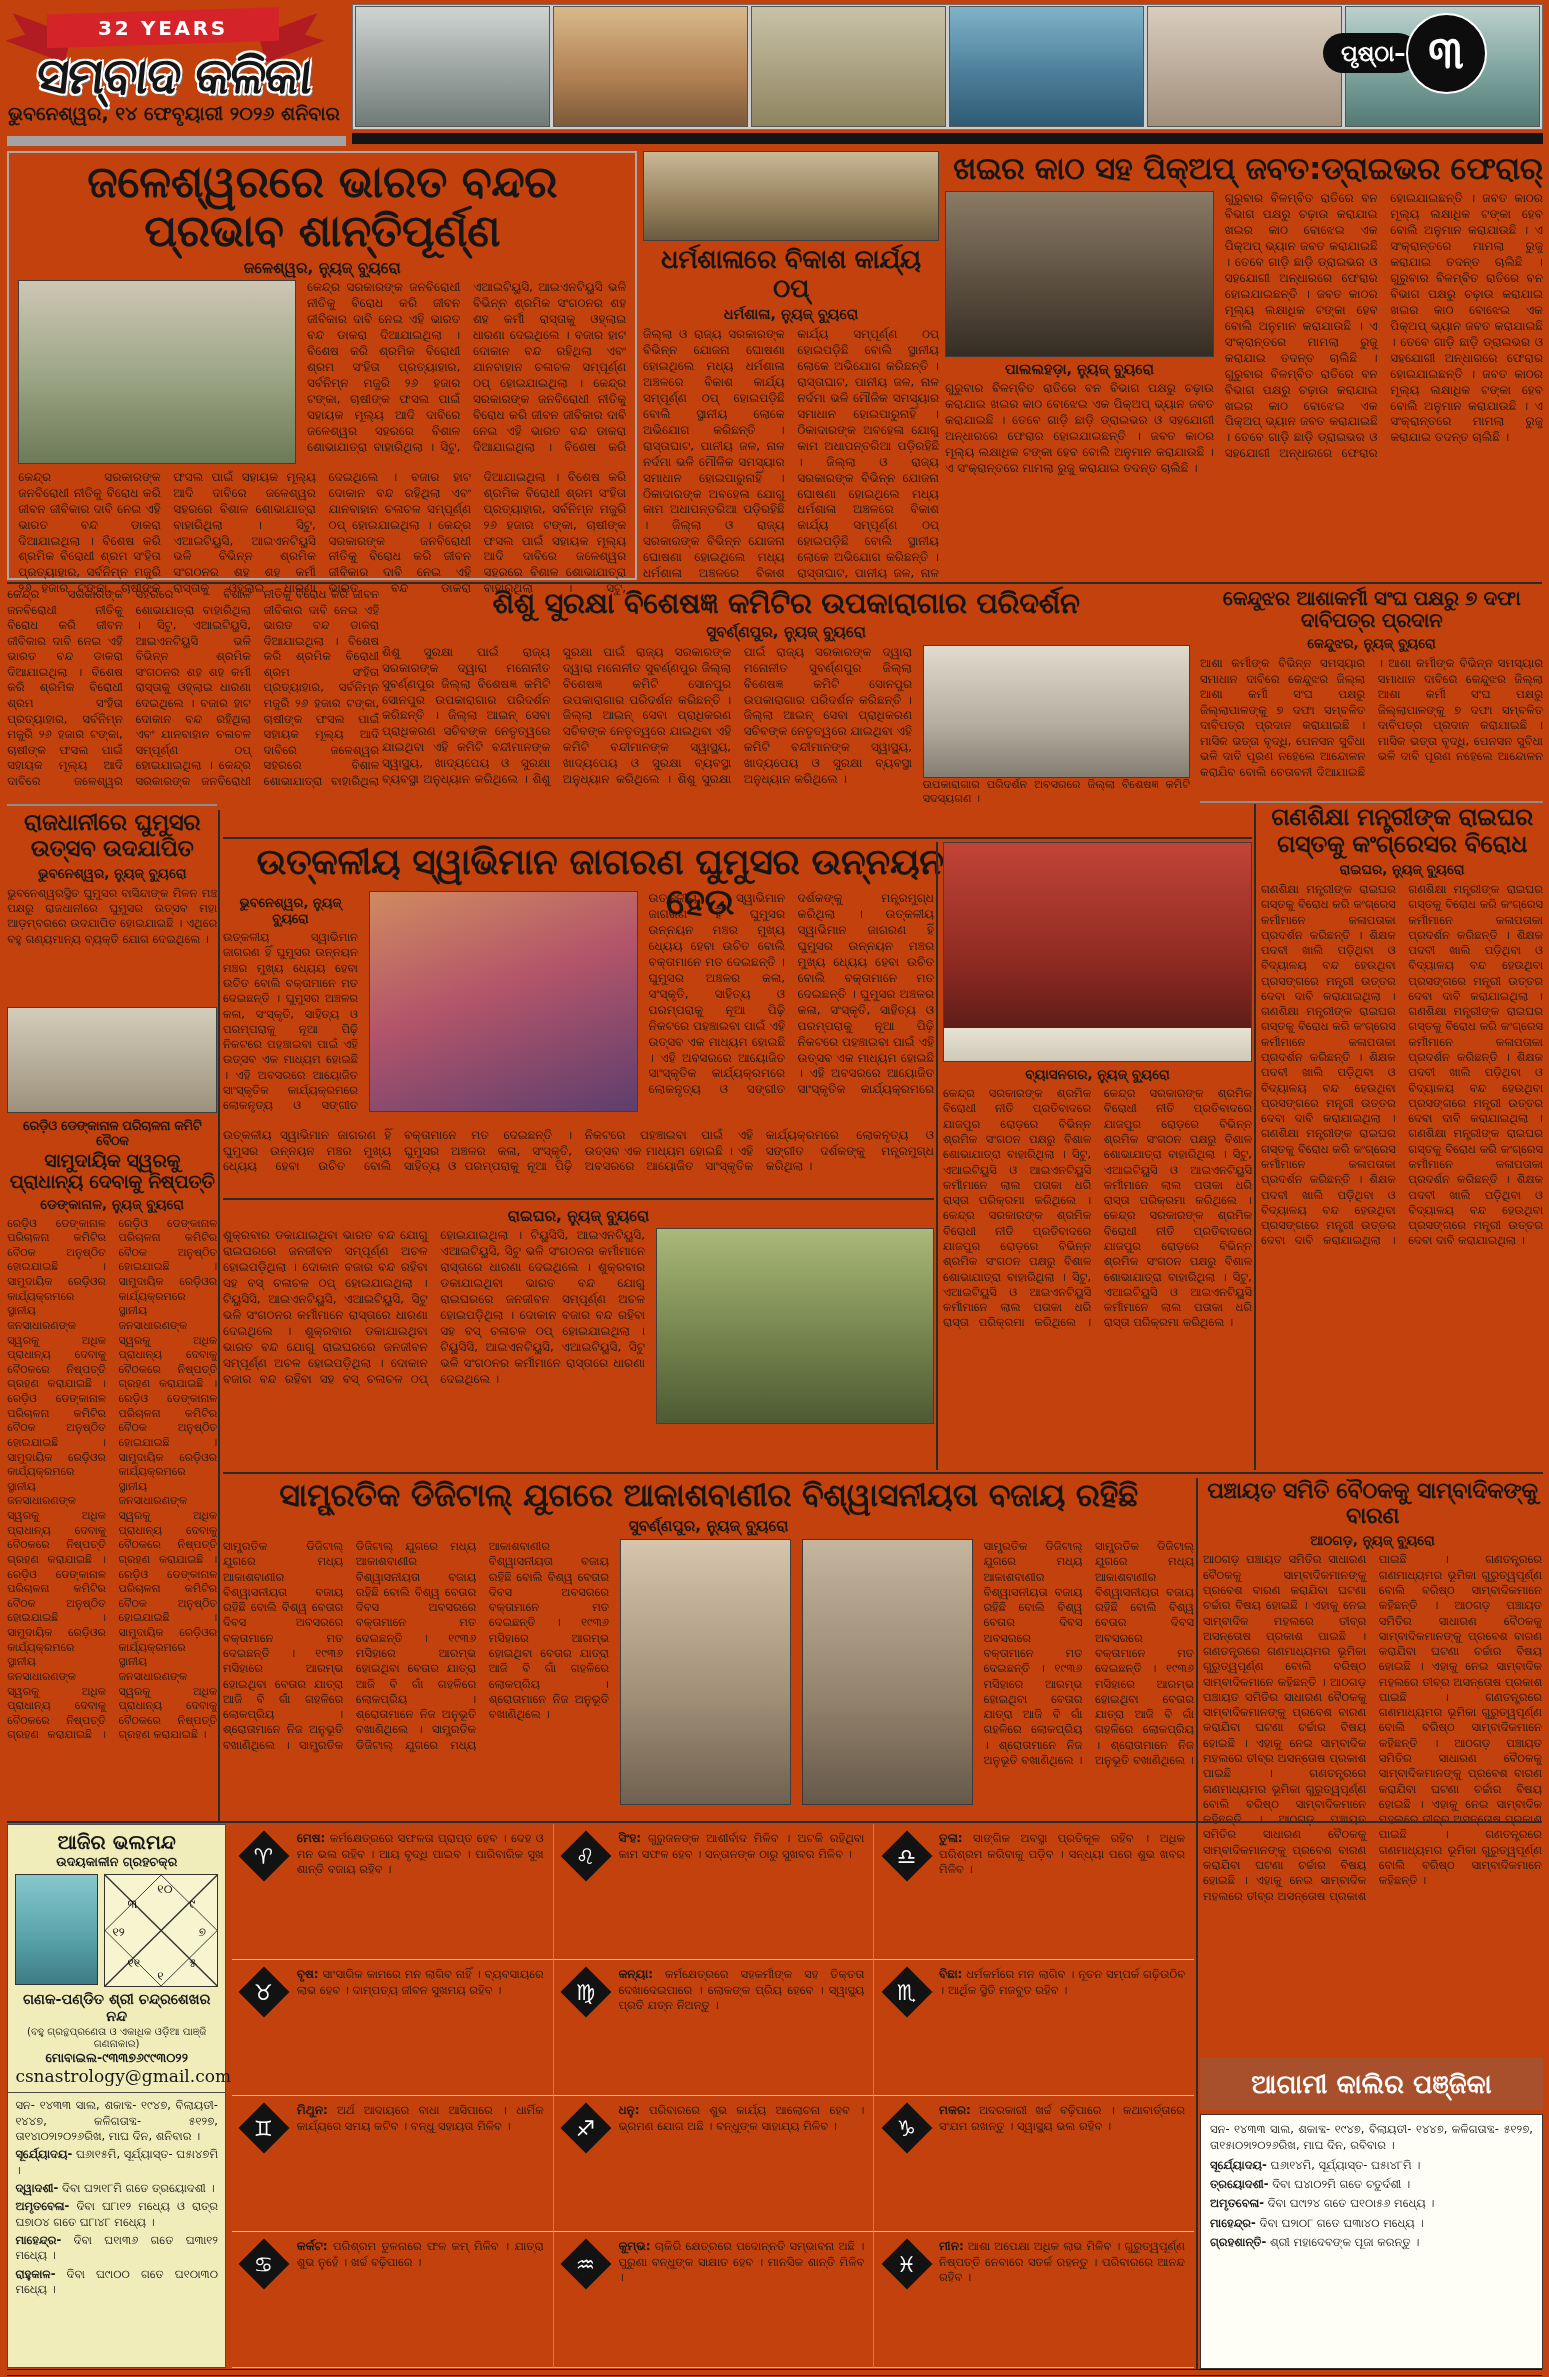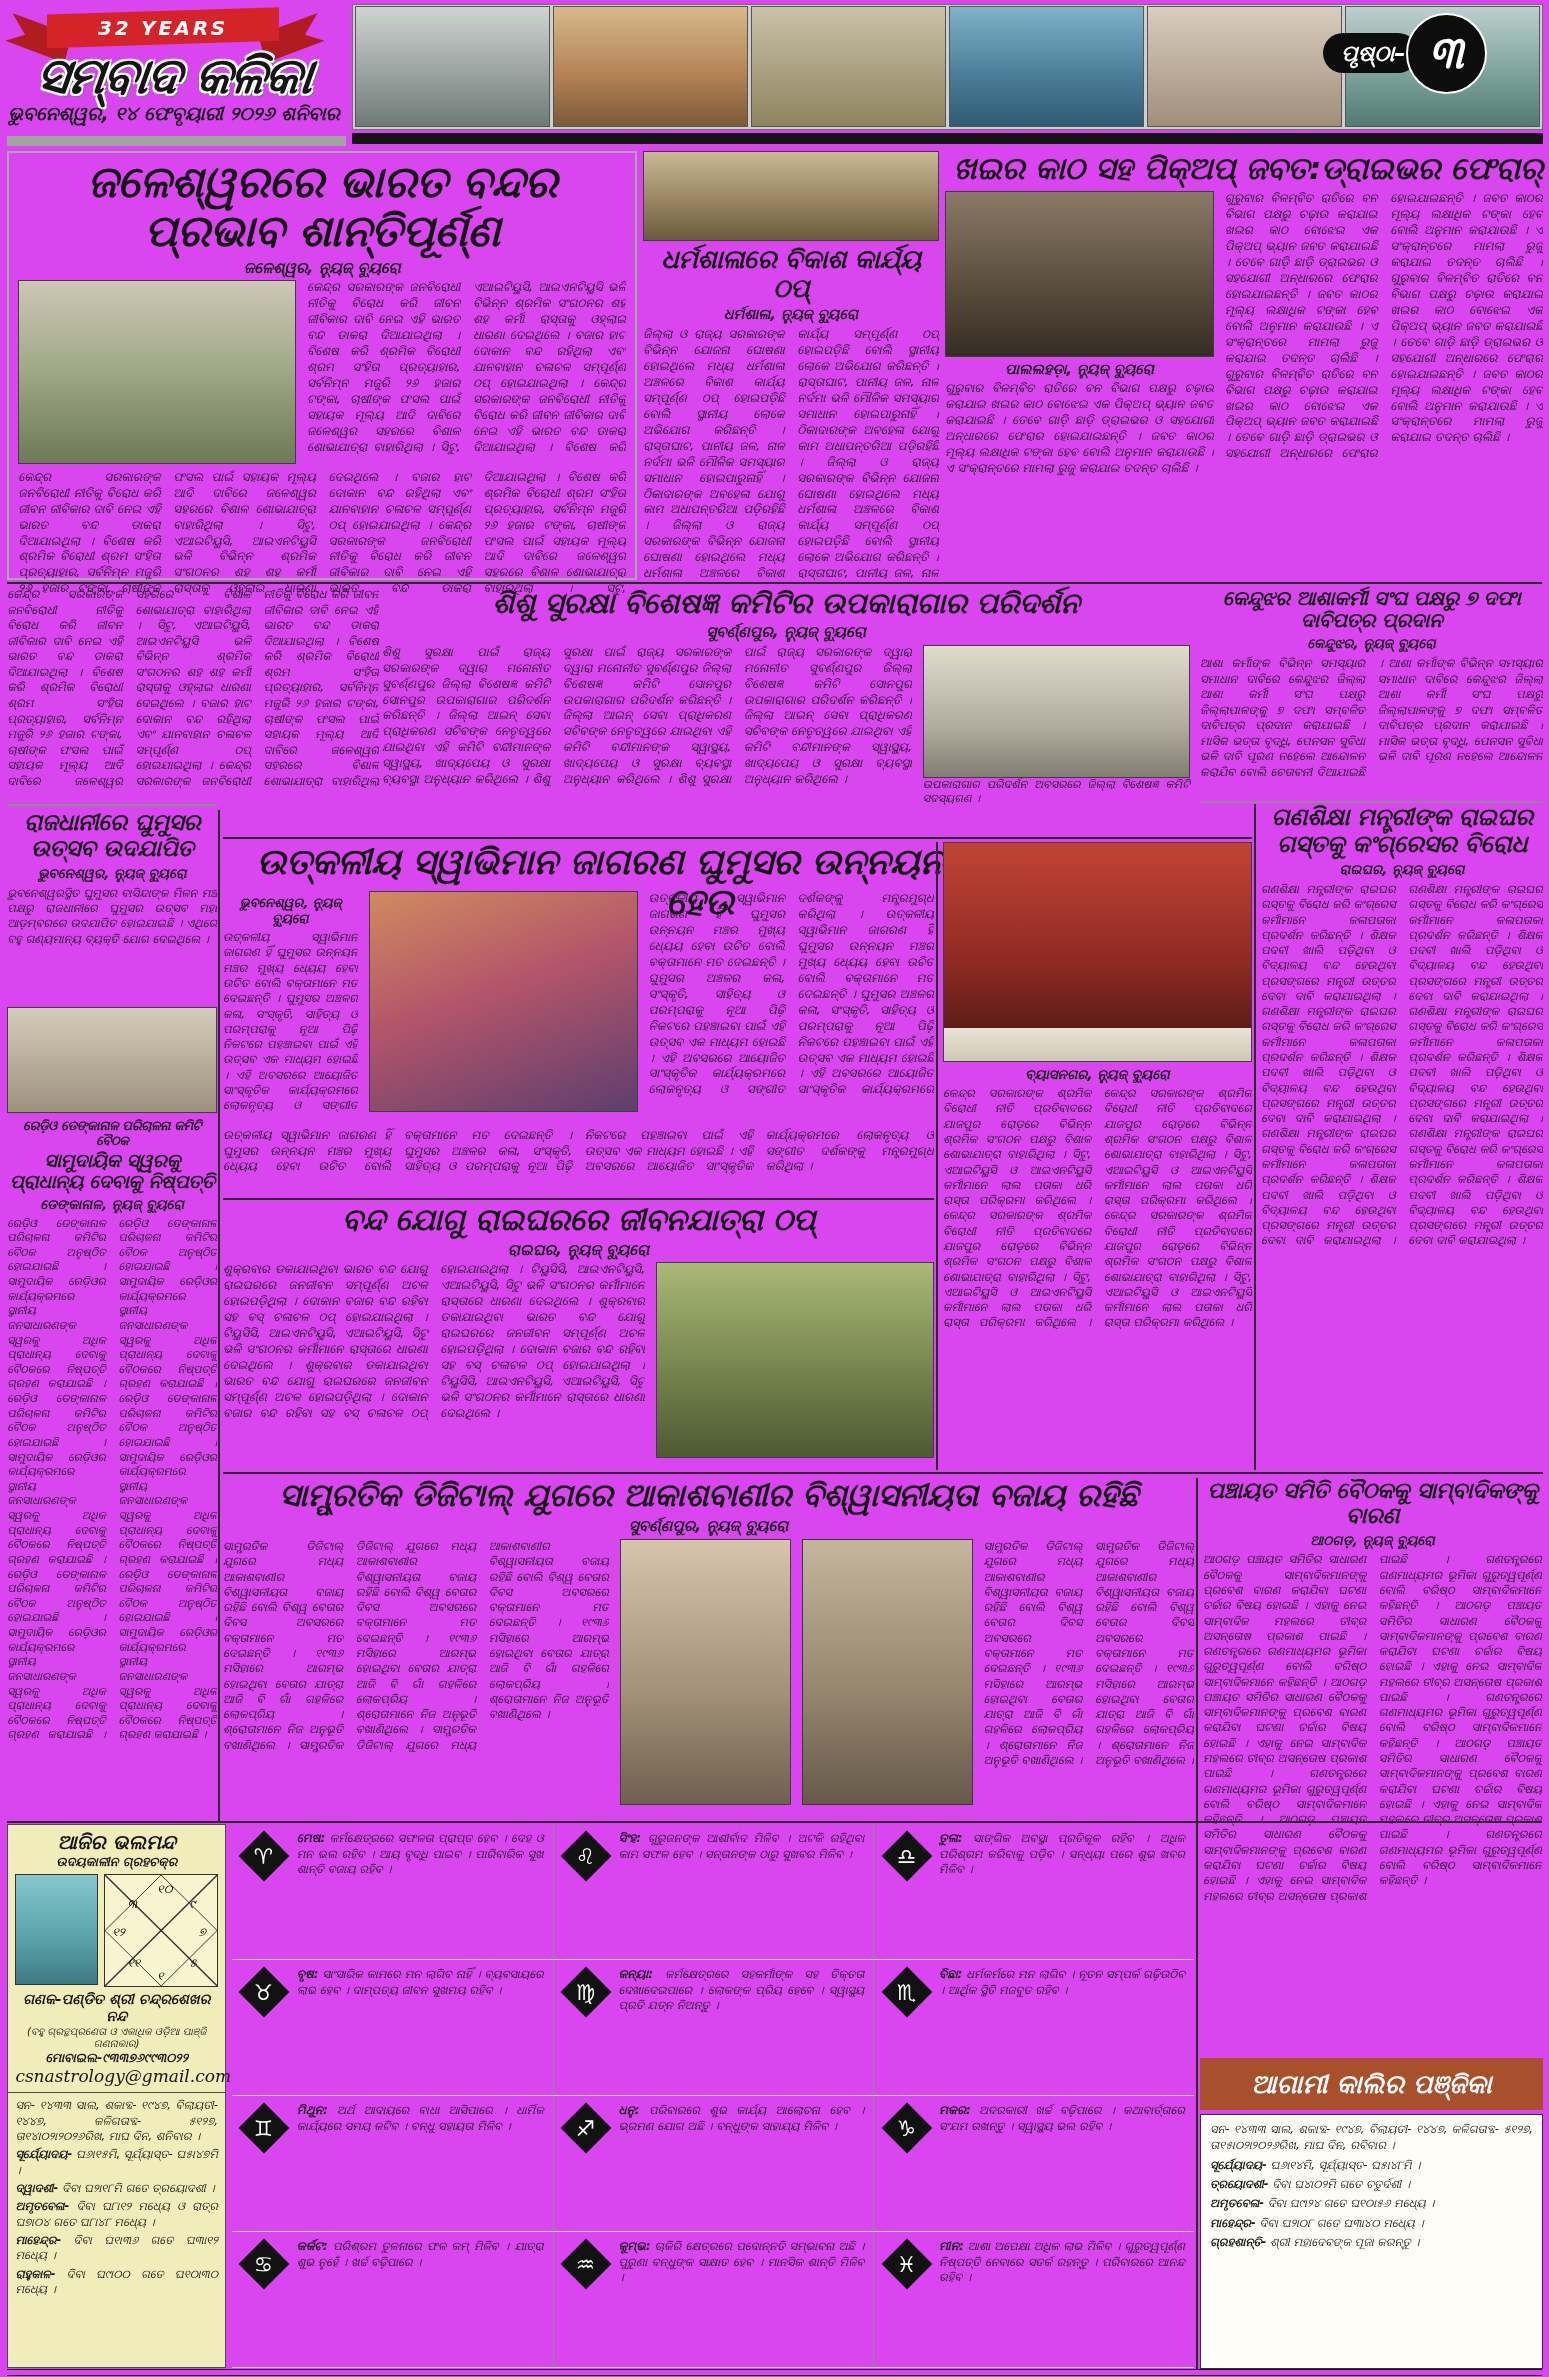--- a/index.html
+++ b/index.html
@@ -1,17 +1,17 @@
 <!DOCTYPE html>
 <html style="font-size:14.4px"><head>
 <meta charset="utf-8">
 <style>
   html,body{margin:0;padding:0;background:#e8e8e4;}
-  #page{position:relative;width:1550px;height:2377px;background:#d946ef;margin:0 auto;
-        font-family:"DejaVu Sans","Liberation Sans",sans-serif;color:#161616;overflow:hidden;font-style:italic;}
+  #page{position:relative;width:1550px;height:2377px;background:#c2410c;margin:0 auto;
+        font-family:"DejaVu Sans","Liberation Sans",sans-serif;color:#161616;overflow:hidden;}
   .abs{position:absolute;}
   
   .ribbon{position:absolute;left:47px;top:7.2px;width:232px;height:41px;background:#d42429;
           color:#fff;font-size:20px;font-weight:bold;letter-spacing:2.7px;display:flex;
           align-items:center;justify-content:center;
           clip-path:polygon(0 18%,100% 0,100% 82%,0 100%);}
   .ribbon-tail{position:absolute;top:20px;width:63px;height:36px;background:#b01c22;}
   .tail-l{left:7.2px;clip-path:polygon(0 0,100% 20%,100% 100%,0 80%,28% 50%);transform:rotate(14deg);}
   .tail-r{left:260px;clip-path:polygon(0 20%,100% 0,72% 50%,100% 80%,0 100%);transform:rotate(-14deg);}
   .logo{position:absolute;left:0;top:47px;width:348px;text-align:center;font-size:50px;font-weight:bold;
@@ -221,21 +221,20 @@
   <div class="vr" style="left:1254px;top:804px;height:666px;"></div>
   <div class="abs" style="left:1261px;top:804px;width:282px;height:666px;">
     <div class="hl" style="font-size:24px;">ଗଣଶିକ୍ଷା ମନ୍ତ୍ରୀଙ୍କ ରାଇଘର ଗସ୍ତକୁ କଂଗ୍ରେସର ବିରୋଧ</div>
     <div class="byline" style="font-size:13.5px;">ରାଇଘର, ନ୍ୟୁଜ୍ ବ୍ୟୁରୋ</div>
     <div class="body-txt c2" style="height:562px;font-size:11.5px;">ଗଣଶିକ୍ଷା ମନ୍ତ୍ରୀଙ୍କ ରାଇଘର ଗସ୍ତକୁ ବିରୋଧ କରି କଂଗ୍ରେସ କର୍ମୀମାନେ କଳାପତାକା ପ୍ରଦର୍ଶନ କରିଛନ୍ତି । ଶିକ୍ଷକ ପଦବୀ ଖାଲି ପଡ଼ିଥିବା ଓ ବିଦ୍ୟାଳୟ ବନ୍ଦ ହେଉଥିବା ପ୍ରସଙ୍ଗରେ ମନ୍ତ୍ରୀ ଉତ୍ତର ଦେବା ଦାବି କରାଯାଇଥିଲା । ଗଣଶିକ୍ଷା ମନ୍ତ୍ରୀଙ୍କ ରାଇଘର ଗସ୍ତକୁ ବିରୋଧ କରି କଂଗ୍ରେସ କର୍ମୀମାନେ କଳାପତାକା ପ୍ରଦର୍ଶନ କରିଛନ୍ତି । ଶିକ୍ଷକ ପଦବୀ ଖାଲି ପଡ଼ିଥିବା ଓ ବିଦ୍ୟାଳୟ ବନ୍ଦ ହେଉଥିବା ପ୍ରସଙ୍ଗରେ ମନ୍ତ୍ରୀ ଉତ୍ତର ଦେବା ଦାବି କରାଯାଇଥିଲା । ଗଣଶିକ୍ଷା ମନ୍ତ୍ରୀଙ୍କ ରାଇଘର ଗସ୍ତକୁ ବିରୋଧ କରି କଂଗ୍ରେସ କର୍ମୀମାନେ କଳାପତାକା ପ୍ରଦର୍ଶନ କରିଛନ୍ତି । ଶିକ୍ଷକ ପଦବୀ ଖାଲି ପଡ଼ିଥିବା ଓ ବିଦ୍ୟାଳୟ ବନ୍ଦ ହେଉଥିବା ପ୍ରସଙ୍ଗରେ ମନ୍ତ୍ରୀ ଉତ୍ତର ଦେବା ଦାବି କରାଯାଇଥିଲା । ଗଣଶିକ୍ଷା ମନ୍ତ୍ରୀଙ୍କ ରାଇଘର ଗସ୍ତକୁ ବିରୋଧ କରି କଂଗ୍ରେସ କର୍ମୀମାନେ କଳାପତାକା ପ୍ରଦର୍ଶନ କରିଛନ୍ତି । ଶିକ୍ଷକ ପଦବୀ ଖାଲି ପଡ଼ିଥିବା ଓ ବିଦ୍ୟାଳୟ ବନ୍ଦ ହେଉଥିବା ପ୍ରସଙ୍ଗରେ ମନ୍ତ୍ରୀ ଉତ୍ତର ଦେବା ଦାବି କରାଯାଇଥିଲା । ଗଣଶିକ୍ଷା ମନ୍ତ୍ରୀଙ୍କ ରାଇଘର ଗସ୍ତକୁ ବିରୋଧ କରି କଂଗ୍ରେସ କର୍ମୀମାନେ କଳାପତାକା ପ୍ରଦର୍ଶନ କରିଛନ୍ତି । ଶିକ୍ଷକ ପଦବୀ ଖାଲି ପଡ଼ିଥିବା ଓ ବିଦ୍ୟାଳୟ ବନ୍ଦ ହେଉଥିବା ପ୍ରସଙ୍ଗରେ ମନ୍ତ୍ରୀ ଉତ୍ତର ଦେବା ଦାବି କରାଯାଇଥିଲା । ଗଣଶିକ୍ଷା ମନ୍ତ୍ରୀଙ୍କ ରାଇଘର ଗସ୍ତକୁ ବିରୋଧ କରି କଂଗ୍ରେସ କର୍ମୀମାନେ କଳାପତାକା ପ୍ରଦର୍ଶନ କରିଛନ୍ତି । ଶିକ୍ଷକ ପଦବୀ ଖାଲି ପଡ଼ିଥିବା ଓ ବିଦ୍ୟାଳୟ ବନ୍ଦ ହେଉଥିବା ପ୍ରସଙ୍ଗରେ ମନ୍ତ୍ରୀ ଉତ୍ତର ଦେବା ଦାବି କରାଯାଇଥିଲା ।</div>
   </div>
 
   <div class="hrule" style="left:223px;top:1198px;width:711px;"></div>
 
   <div class="abs" style="left:223px;top:1203px;width:711px;height:266px;">
-    <div class="hl" style="font-size:30.5px;">ବନ୍ଦ ଯୋଗୁ ରାଇଘରରେ ଜୀବନଯାତ୍ରା ଠପ୍</div>
     <div class="byline">ରାଇଘର, ନ୍ୟୁଜ୍ ବ୍ୟୁରୋ</div>
     <div style="display:flex;gap:10.8px;">
       <div class="body-txt c2" style="width:422px;height:196px;">ଶୁକ୍ରବାର ଡକାଯାଇଥିବା ଭାରତ ବନ୍ଦ ଯୋଗୁ ରାଇଘରରେ ଜନଜୀବନ ସମ୍ପୂର୍ଣ୍ଣ ଅଚଳ ହୋଇପଡ଼ିଥିଲା । ଦୋକାନ ବଜାର ବନ୍ଦ ରହିବା ସହ ବସ୍ ଚଳାଚଳ ଠପ୍ ହୋଇଯାଇଥିଲା । ଟିୟୁସିସି, ଆଇଏନଟିୟୁସି, ଏଆଇଟିୟୁସି, ସିଟୁ ଭଳି ସଂଗଠନର କର୍ମୀମାନେ ରାସ୍ତାରେ ଧାରଣା ଦେଇଥିଲେ । ଶୁକ୍ରବାର ଡକାଯାଇଥିବା ଭାରତ ବନ୍ଦ ଯୋଗୁ ରାଇଘରରେ ଜନଜୀବନ ସମ୍ପୂର୍ଣ୍ଣ ଅଚଳ ହୋଇପଡ଼ିଥିଲା । ଦୋକାନ ବଜାର ବନ୍ଦ ରହିବା ସହ ବସ୍ ଚଳାଚଳ ଠପ୍ ହୋଇଯାଇଥିଲା । ଟିୟୁସିସି, ଆଇଏନଟିୟୁସି, ଏଆଇଟିୟୁସି, ସିଟୁ ଭଳି ସଂଗଠନର କର୍ମୀମାନେ ରାସ୍ତାରେ ଧାରଣା ଦେଇଥିଲେ । ଶୁକ୍ରବାର ଡକାଯାଇଥିବା ଭାରତ ବନ୍ଦ ଯୋଗୁ ରାଇଘରରେ ଜନଜୀବନ ସମ୍ପୂର୍ଣ୍ଣ ଅଚଳ ହୋଇପଡ଼ିଥିଲା । ଦୋକାନ ବଜାର ବନ୍ଦ ରହିବା ସହ ବସ୍ ଚଳାଚଳ ଠପ୍ ହୋଇଯାଇଥିଲା । ଟିୟୁସିସି, ଆଇଏନଟିୟୁସି, ଏଆଇଟିୟୁସି, ସିଟୁ ଭଳି ସଂଗଠନର କର୍ମୀମାନେ ରାସ୍ତାରେ ଧାରଣା ଦେଇଥିଲେ ।</div>
       <div class="photo ph-crowd" style="flex:1;height:196px;"></div>
     </div>
   </div>
 
   <div class="hrule" style="left:223px;top:1472px;width:1320px;"></div>
 
   <div class="abs" style="left:223px;top:1478px;width:971px;height:341px;">

